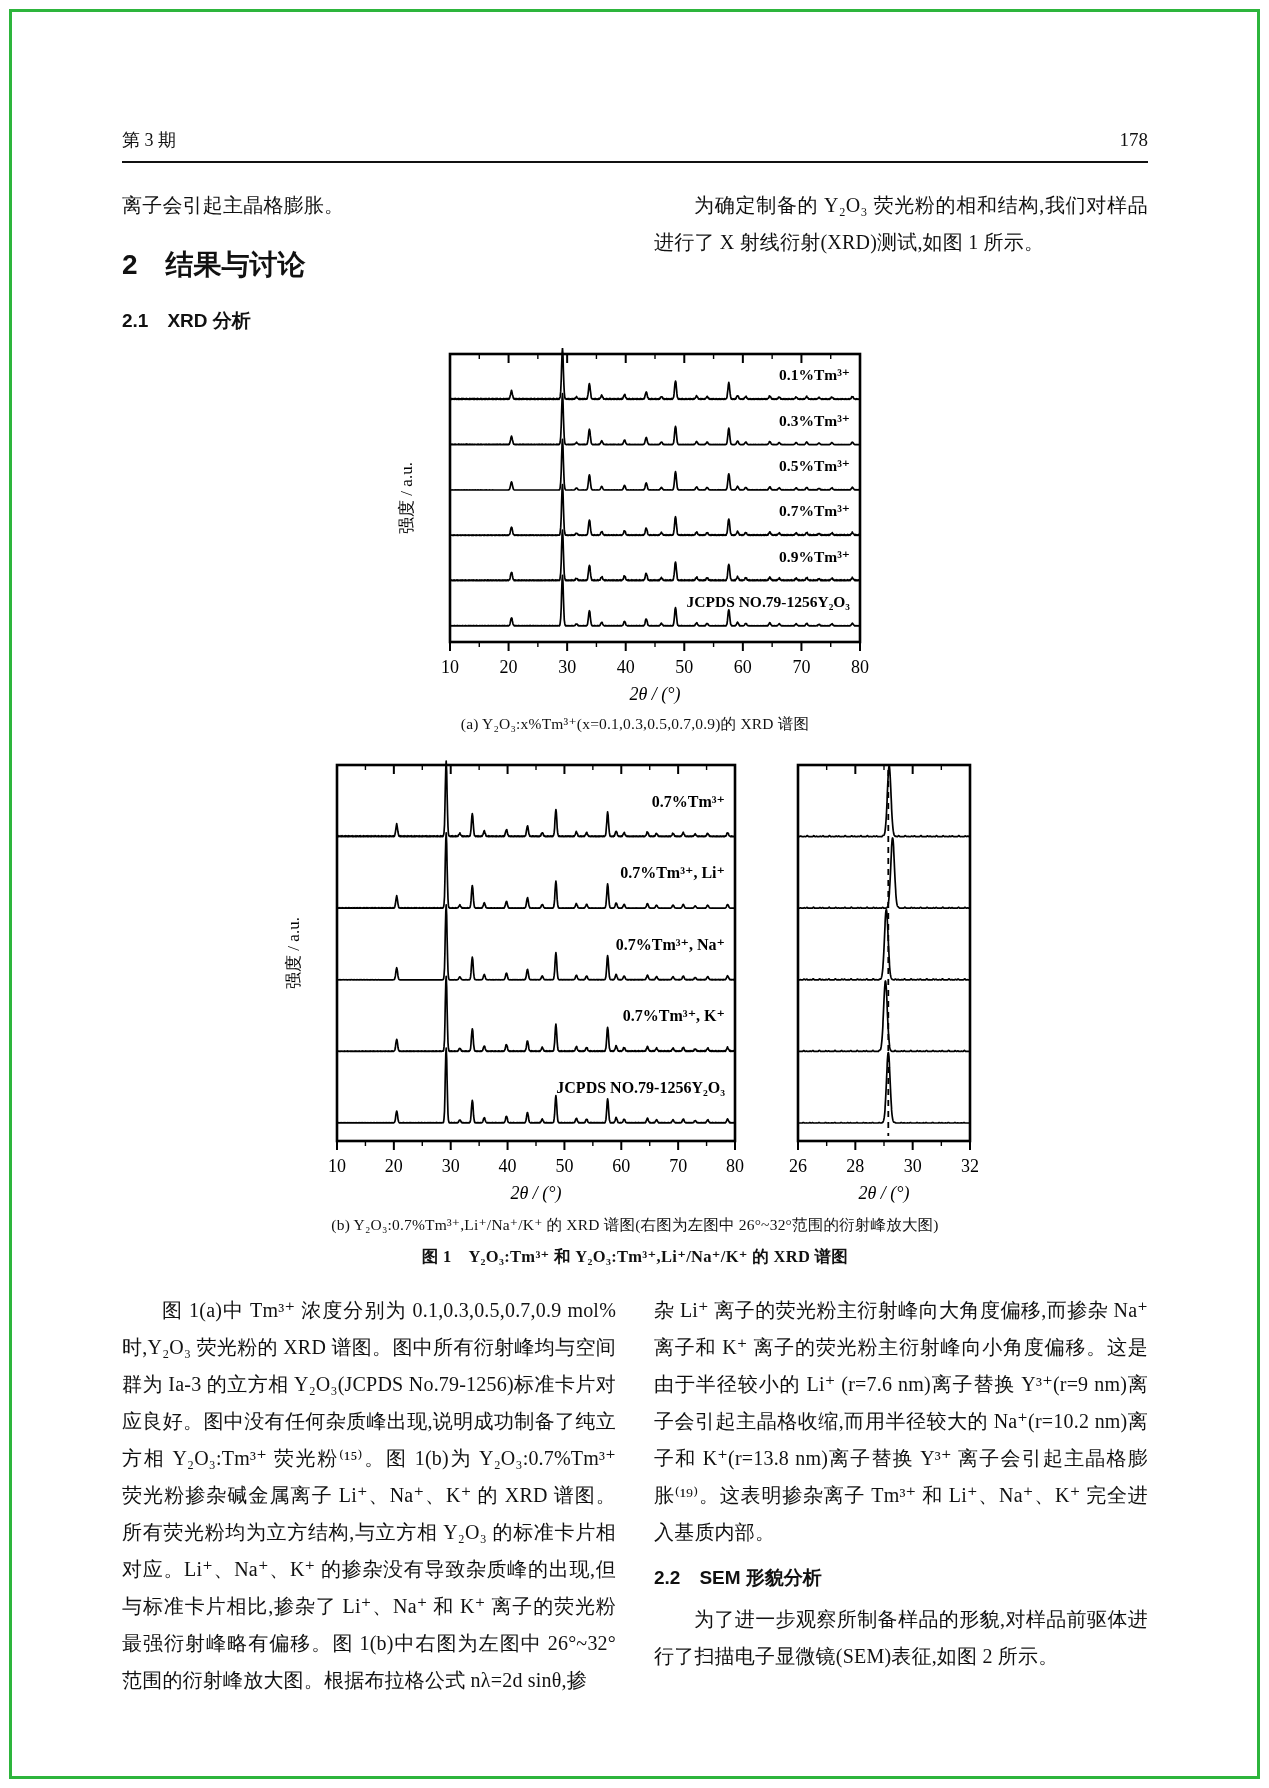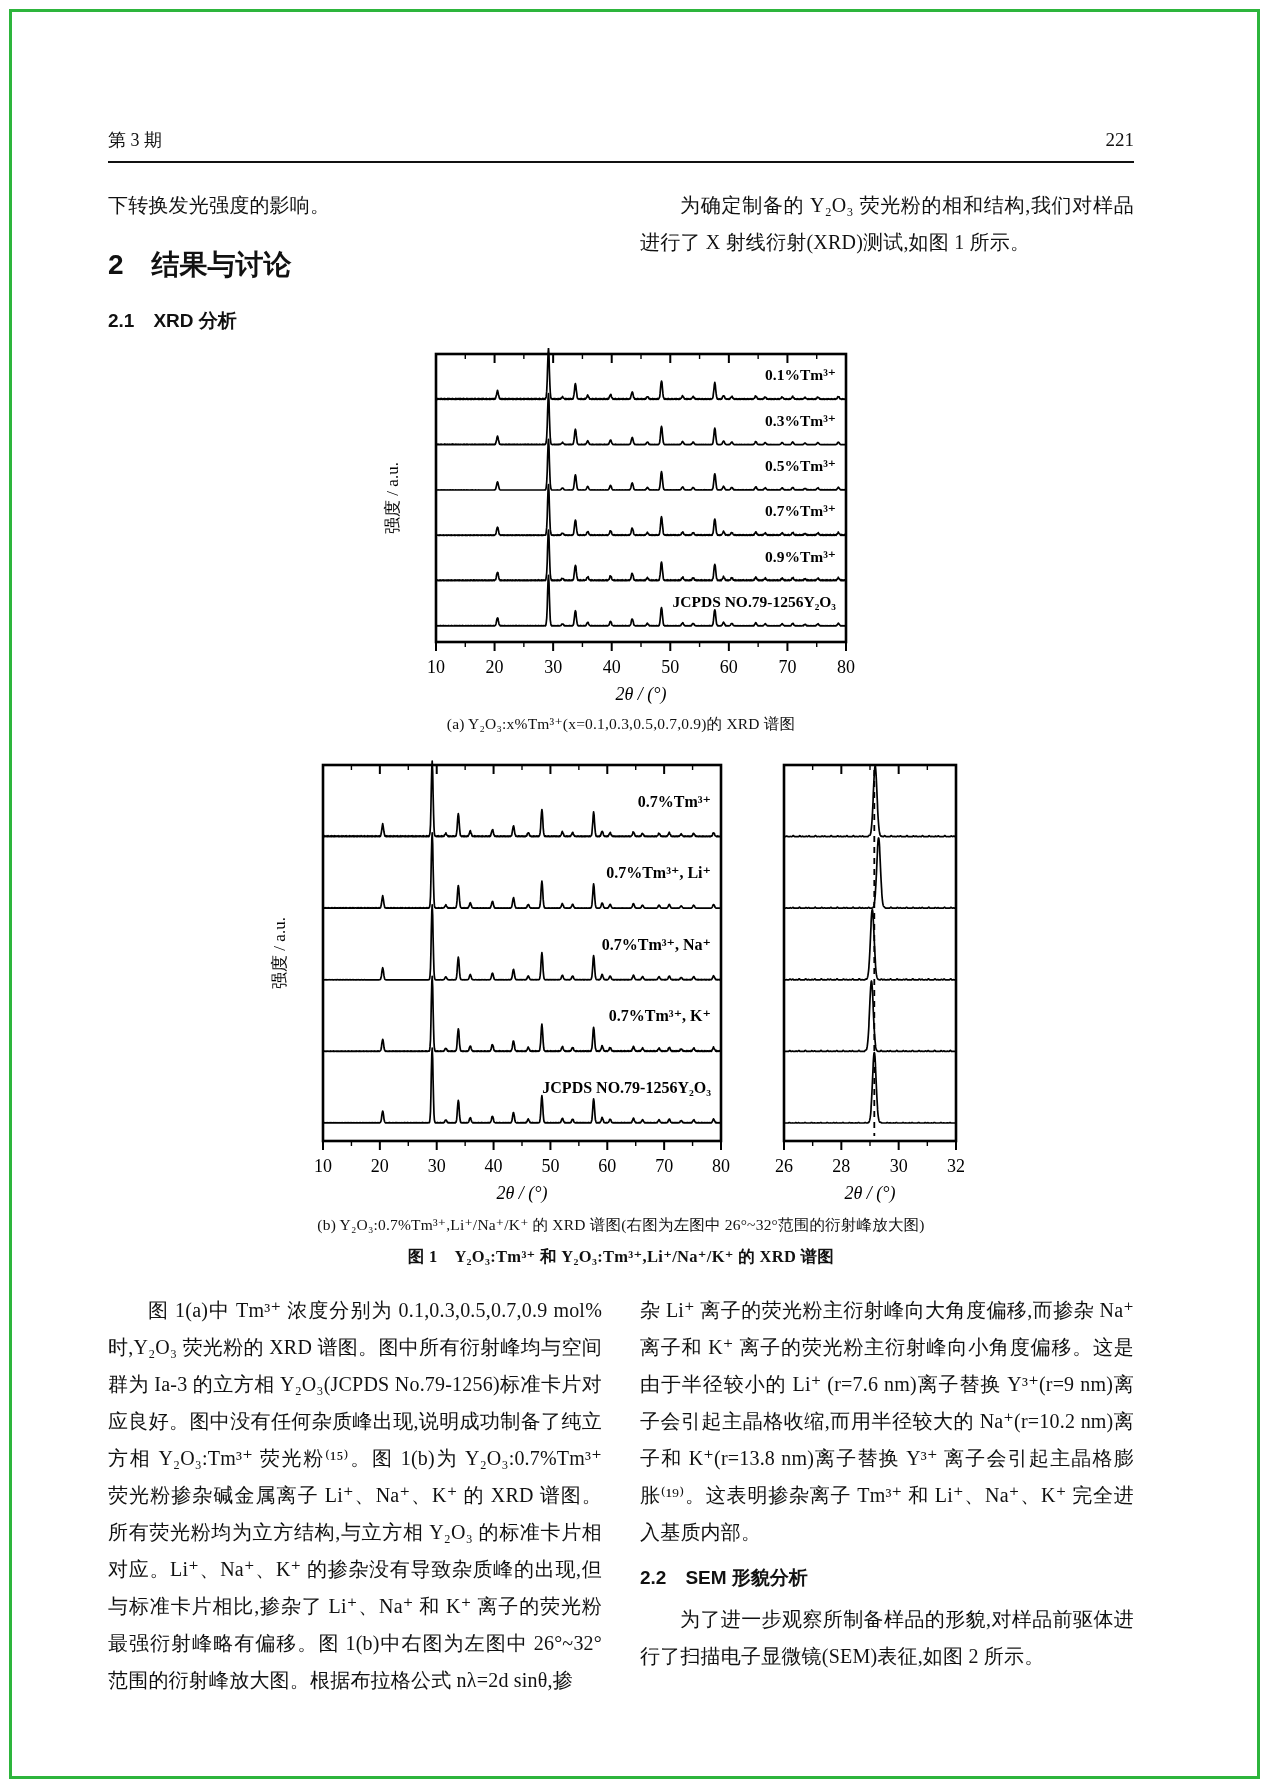--- a/index.html
+++ b/index.html
@@ -5,21 +5,21 @@
   html,body{margin:0;padding:0;}
   body{
     width:1269px;height:1788px;position:relative;background:#ffffff;
     font-family:"Liberation Serif","DejaVu Serif",serif;color:#111;
     overflow:hidden;
   }
   .page-frame{
     position:absolute;inset:9px;border:3px solid #2db53c;pointer-events:none;
   }
   .content{
-    position:absolute;left:108px;top:128px;width:1026px;
+    position:absolute;left:122px;top:128px;width:1026px;
   }
   .hdr{
     display:flex;justify-content:space-between;align-items:baseline;
     font-size:18px;
   }
   .hdr .issue{width:140px;}
   .hdr .title{flex:1;text-align:center;font-size:18px;letter-spacing:.2px;}
   .hdr .pageno{width:120px;text-align:right;font-size:19px;}
   .hdr-rule{border:0;border-top:2.5px solid #111;margin:9px 0 0 0;}
   .cols{display:flex;gap:38px;margin-top:24px;}
@@ -48,27 +48,27 @@
 </style>
 </head>
 <body>
 
 <div class="page-frame" style="border-color: rgb(45, 181, 60);"></div>
 
 <div class="content">
 
   <div class="hdr">
     <span class="issue">第 3 期</span>
-    <span class="pageno">221</span>
+    <span class="pageno">178</span>
   </div>
   <hr class="hdr-rule">
 
   <div class="cols">
     <div class="col">
-      <p class="para">下转换发光强度的影响。</p>
+      <p class="para">离子会引起主晶格膨胀。</p>
       <h2 class="sec-h">2　结果与讨论</h2>
       <h3 class="subsec-h">2.1　XRD 分析</h3>
     </div>
     <div class="col">
       <p class="para indent">为确定制备的 Y₂O₃ 荧光粉的相和结构,我们对样品进行了 X 射线衍射(XRD)测试,如图 1 所示。</p>
     </div>
   </div>
 
   <div class="fig-wrap fig-a">
     <svg width="478" height="358" viewBox="0 0 478 358">

